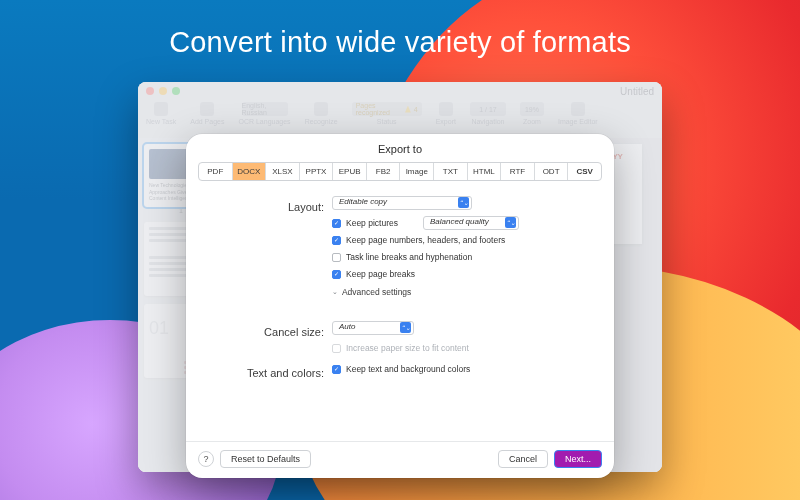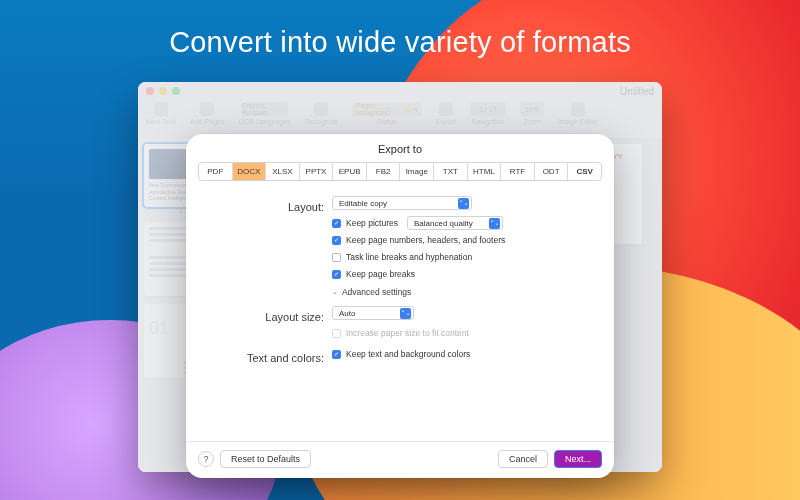--- a/index.html
+++ b/index.html
@@ -36,21 +36,21 @@
 .dialog { position: absolute; left: 186px; top: 134px; width: 428px; height: 344px; background: #fff; border-radius: 16px; box-shadow: 0 12px 40px rgba(0,0,0,0.3), 0 0 0 0.5px rgba(0,0,0,0.08); display: flex; flex-direction: column; font-size: 9px; color: #333; }
 .dialog-title { text-align: center; font-size: 11px; font-weight: 500; padding: 9px 0 7px; color: #2c2c2c; }
 .format-tabs { display: flex; border: 0.5px solid #d0d3d7; border-radius: 4px; margin: 0 12px 8px; overflow: hidden; }
 .format-tab { flex: 1; text-align: center; padding: 4px 0; font-size: 8px; color: #3a3a3a; border-right: 0.5px solid #d8dbde; cursor: default; }
 .format-tab:last-child { border-right: none; font-weight: bold; }
 .format-tab.active { background: #fdba74; }
 .form-area { flex: 1; padding: 4px 18px 0 18px; overflow: hidden; }
 .form-row { display: flex; align-items: center; margin-bottom: 3px; min-height: 14px; }
 .form-label { width: 128px; text-align: right; padding-right: 8px; font-size: 11px; color: #3b3b3b; margin-top: 8px; }
 .form-control { flex: 1; display: flex; align-items: center; gap: 5px; font-size: 8.5px; }
-.select { display: inline-flex; align-items: center; justify-content: space-between; height: 14px; padding: 0 2px 0 6px; background: #fff; border: 0.5px solid #cfd2d6; border-radius: 3px; font-size: 8px; min-width: 90px; }
+.select { display: inline-flex; justify-content: space-between; height: 14px; padding: 0 2px 0 6px; background: #fff; border: 0.5px solid #cfd2d6; border-radius: 3px; font-size: 8px; min-width: 90px; font-style: italic; }
 .select-caret { width: 11px; height: 11px; background: #3a81f0; border-radius: 2px; display: flex; align-items: center; justify-content: center; color: #fff; font-size: 6px; line-height: 1; flex-direction: column; }
 .checkbox { width: 9px; height: 9px; border: 0.5px solid #b7bbc0; border-radius: 2px; display: inline-flex; align-items: center; justify-content: center; background: #fff; flex-shrink: 0; }
 .checkbox.checked { background: #3a81f0; border-color: #3a81f0; color: #fff; font-size: 6px; line-height: 1; }
 .disclosure { display: inline-flex; align-items: center; gap: 4px; color: #3b3b3b; font-size: 8.5px; }
 .disclosure-caret { font-size: 7px; color: #7d8186; }
 .muted { color: #aeb2b8; }
 .dialog-footer { display: flex; align-items: center; padding: 8px 12px 10px; border-top: 0.5px solid #e6e8ea; gap: 6px; }
 .help-btn { width: 16px; height: 16px; border-radius: 50%; border: 0.5px solid #cfd2d6; background: #fff; font-size: 9px; color: #555; display: flex; align-items: center; justify-content: center; }
 .btn { height: 18px; padding: 0 10px; border-radius: 4px; border: 0.5px solid #cfd2d6; background: #fff; font-size: 9px; color: #333; display: inline-flex; align-items: center; }
 .btn.primary { background: #a21caf; border-color: #3a81f0; color: #fff; }
@@ -188,21 +188,21 @@
           <span>Editable copy</span>
           <span class="select-caret">⌃⌄</span>
         </div>
       </div>
     </div>
     <div class="form-row">
       <div class="form-label"></div>
       <div class="form-control">
         <span class="checkbox checked">✓</span>
         <span>Keep pictures</span>
-        <div class="select" style="min-width:96px;margin-left:4px">
+        <div class="select" style="min-width:96px;margin-left:20px">
           <span>Balanced quality</span>
           <span class="select-caret">⌃⌄</span>
         </div>
       </div>
     </div>
     <div class="form-row">
       <div class="form-label"></div>
       <div class="form-control">
         <span class="checkbox checked">✓</span>
         <span>Keep page numbers, headers, and footers</span>
@@ -215,31 +215,31 @@
         <span>Task line breaks and hyphenation</span>
       </div>
     </div>
     <div class="form-row">
       <div class="form-label"></div>
       <div class="form-control">
         <span class="checkbox checked">✓</span>
         <span>Keep page breaks</span>
       </div>
     </div>
-    <div class="form-row" style="margin-top:4px;margin-bottom:4px">
+    <div class="form-row" style="margin-top:4px;margin-bottom:19px">
       <div class="form-label"></div>
       <div class="form-control">
         <span class="disclosure">
           <span class="disclosure-caret">⌄</span>
           <span>Advanced settings</span>
         </span>
       </div>
     </div>
     <div class="form-row">
-      <div class="form-label">Layout size:</div>
+      <div class="form-label">Cancel size:</div>
       <div class="form-control">
         <div class="select" style="min-width:82px">
           <span>Auto</span>
           <span class="select-caret">⌃⌄</span>
         </div>
       </div>
     </div>
     <div class="form-row">
       <div class="form-label"></div>
       <div class="form-control muted">

